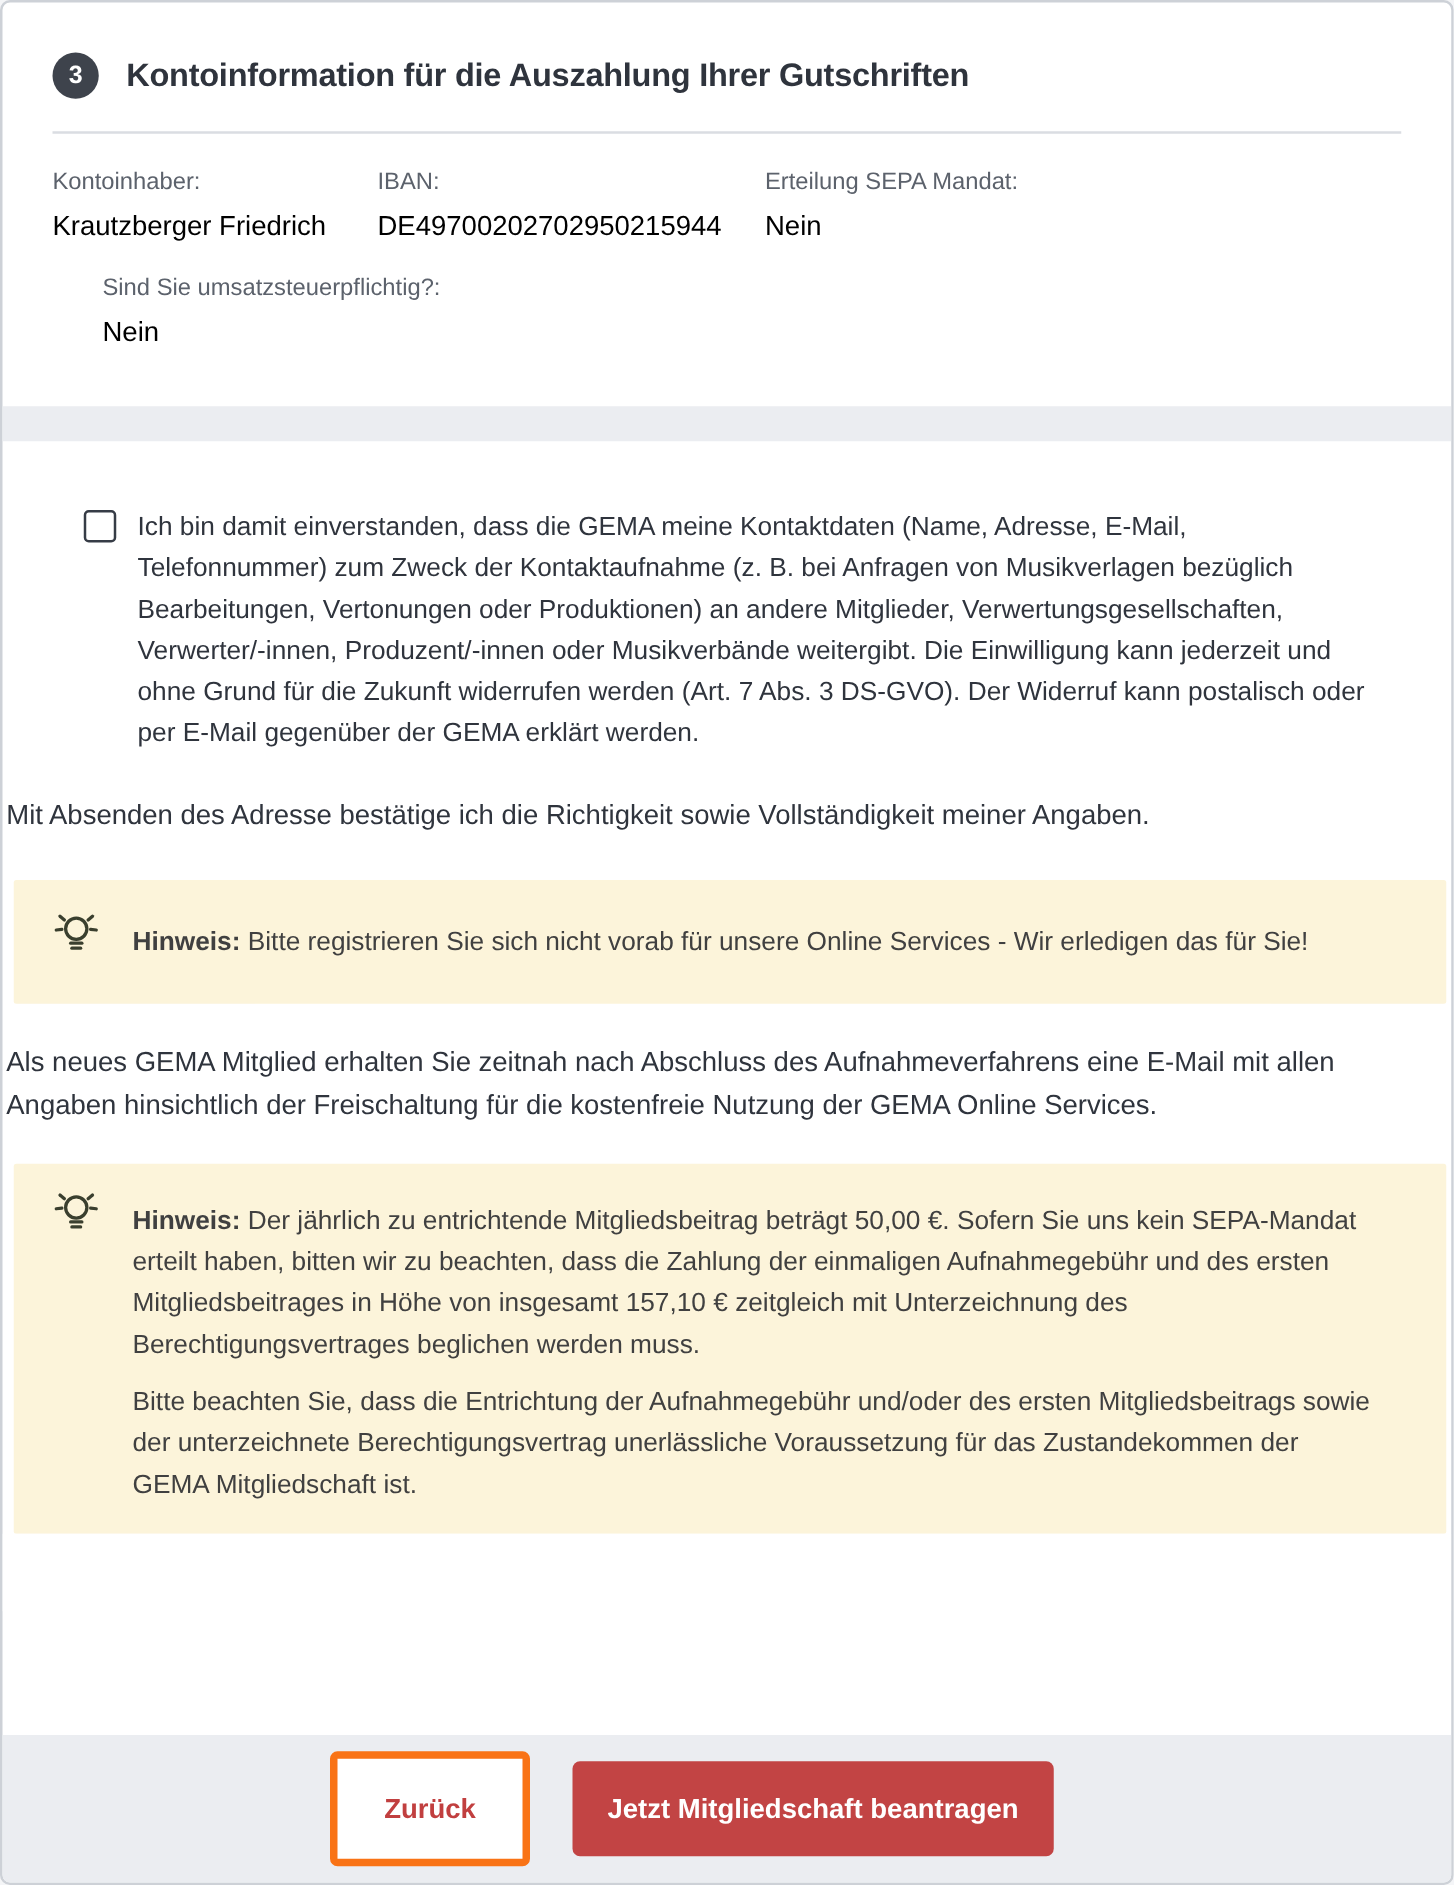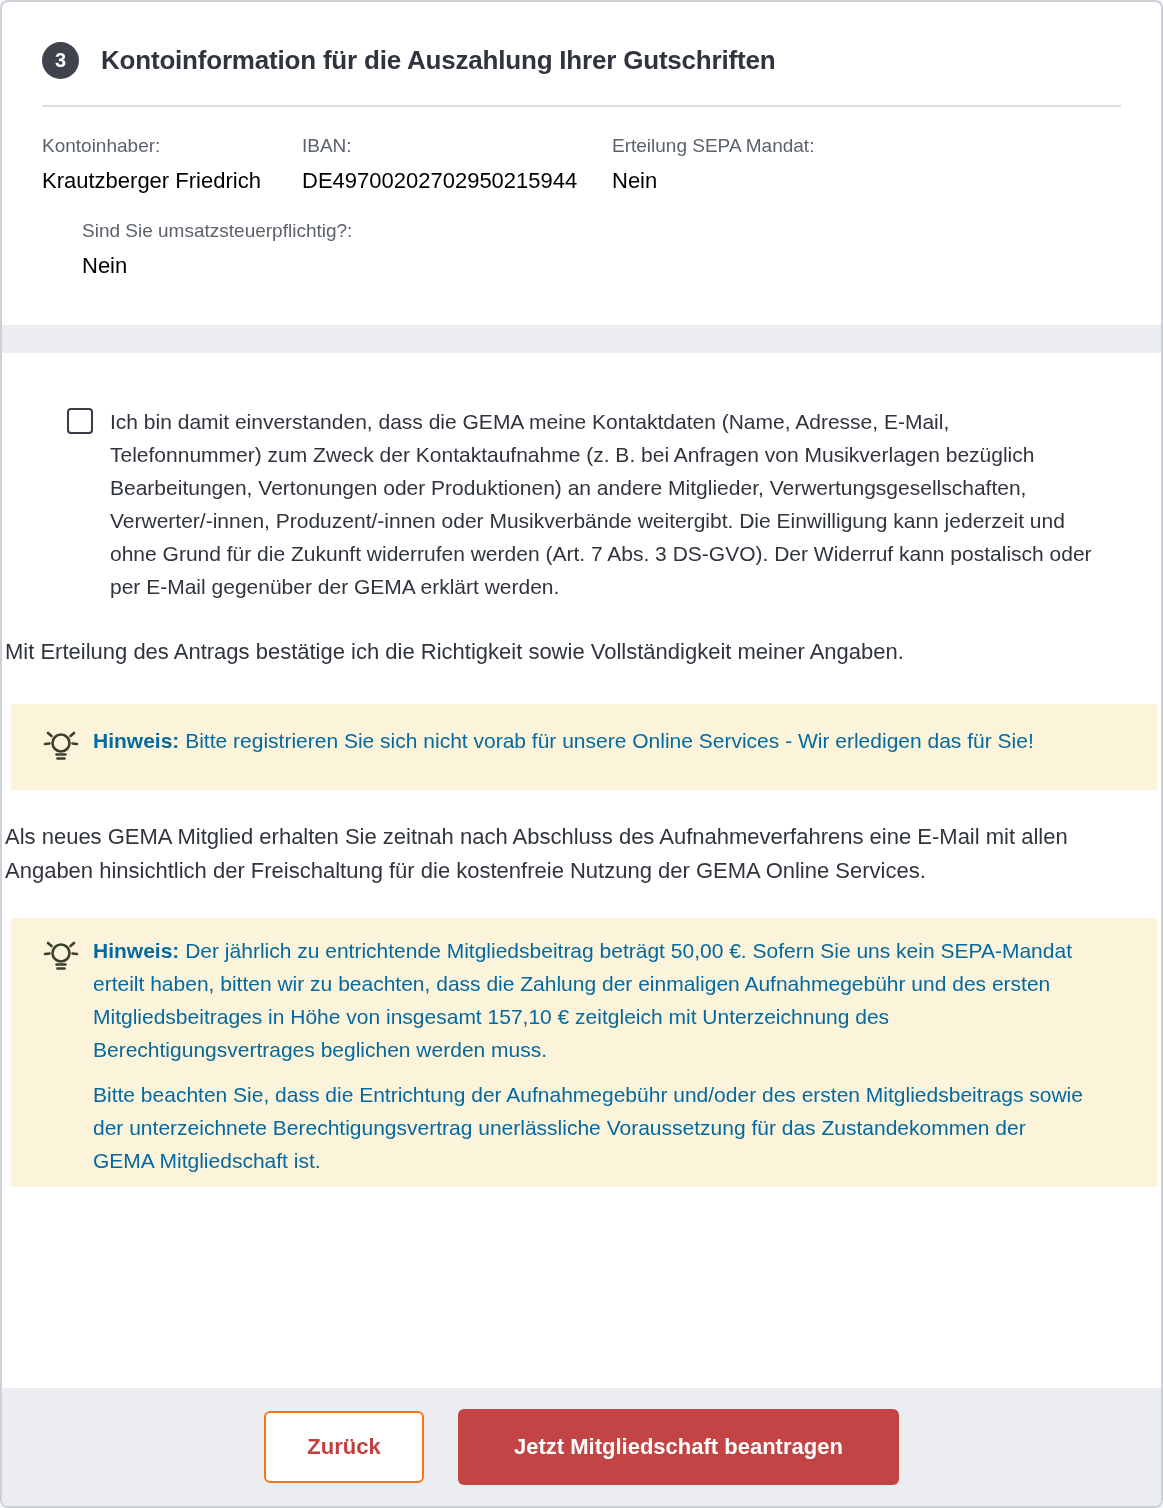--- a/index.html
+++ b/index.html
@@ -61,43 +61,43 @@
   .hint-box{
     background:#fcf4da;
     margin:36px 4px 0 9px;
     padding:20px 26px 20px 30px;
     display:flex;align-items:flex-start;
     border-radius:2px;
   }
   .hint-box.second{margin-top:30px;padding-top:16px;padding-bottom:10px;}
   .bulb-icon{flex:0 0 auto;width:40px;height:44px;margin-top:2px;}
   .hint-body{margin-left:12px;}
-  .hint-text{margin:0;font-size:21px;line-height:33px;color:#0369a1;max-width:990px;}
+  .hint-text{margin:13px;font-size:21px;line-height:33px;color:#404040;max-width:990px;}
   .hint-text + .hint-text{margin-top:12px;}
   .hint-label{font-weight:bold;}
   
   .white-gap{height:62px;background:#ffffff;}
   .footer{
     position:absolute;left:0;right:0;bottom:0;
     height:118px;background:#ebedf1;
     display:flex;align-items:center;
     padding-left:262px;gap:34px;
   }
   .btn{
     font-family:"Liberation Sans",sans-serif;
     font-size:22px;font-weight:bold;
     border-radius:6px;cursor:pointer;
   }
   .btn-back{
-    width:160px;height:72px;
+    width:160px;height:92px;
     background:#ffffff;color:#c13f3f;
-    border:2px solid #f97316;
+    border:6px solid #f97316;
   }
   .btn-submit{
-    height:76px;padding:0 56px;
+    height:76px;padding:0 28px;
     background:#c24444;color:#ffffff;
     border:none;
   }
 </style>
 </head>
 <body>
 
 <div class="page">
 
   <section class="section-top">
@@ -128,21 +128,21 @@
 
   <div class="gray-band"></div>
 
   <section class="consent-section">
     <div class="checkbox-row">
       <span class="checkbox"></span>
       <p class="checkbox-text">Ich bin damit einverstanden, dass die GEMA meine Kontaktdaten (Name, Adresse, E-Mail, Telefonnummer) zum Zweck der Kontaktaufnahme (z. B. bei Anfragen von Musikverlagen bezüglich Bearbeitungen, Vertonungen oder Produktionen) an andere Mitglieder, Verwertungsgesellschaften, Verwerter/-innen, Produzent/-innen oder Musikverbände weitergibt. Die Einwilligung kann jederzeit und ohne Grund für die Zukunft widerrufen werden (Art. 7 Abs. 3 DS-GVO). Der Widerruf kann postalisch oder per E-Mail gegenüber der GEMA erklärt werden.</p>
     </div>
   </section>
 
-  <p class="confirm-line">Mit Erteilung des Antrags bestätige ich die Richtigkeit sowie Vollständigkeit meiner Angaben.</p>
+  <p class="confirm-line">Mit Absenden des Adresse bestätige ich die Richtigkeit sowie Vollständigkeit meiner Angaben.</p>
 
   <div class="hint-box">
     <svg class="bulb-icon" viewBox="0 0 40 44" fill="none" stroke="#3a3f2e" stroke-width="2.6" stroke-linecap="round">
       <circle cx="20" cy="17" r="8.5"></circle>
       <line x1="15.5" y1="28.5" x2="24.5" y2="28.5"></line>
       <line x1="16.5" y1="32.5" x2="23.5" y2="32.5"></line>
       <line x1="7" y1="7" x2="10.5" y2="10"></line>
       <line x1="33" y1="7" x2="29.5" y2="10"></line>
       <line x1="4" y1="18" x2="8.5" y2="17.5"></line>
       <line x1="36" y1="18" x2="31.5" y2="17.5"></line>

